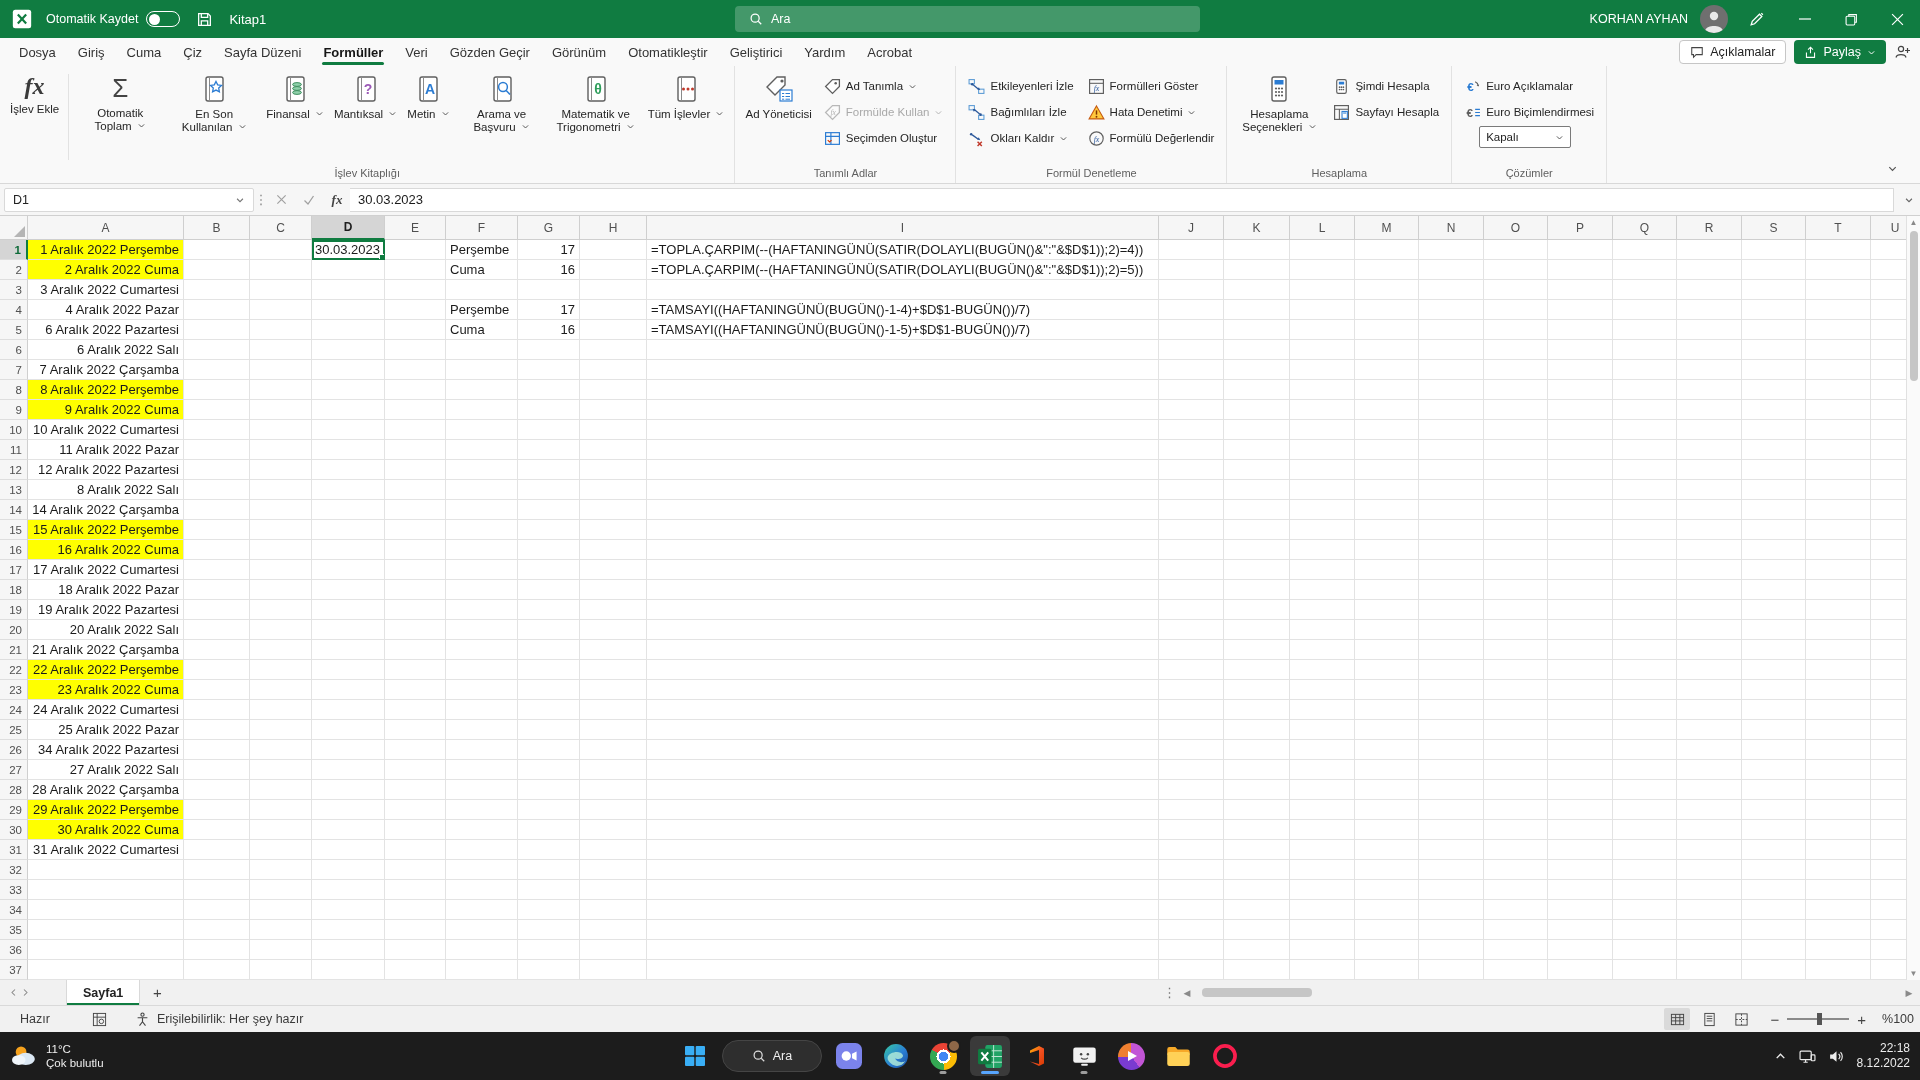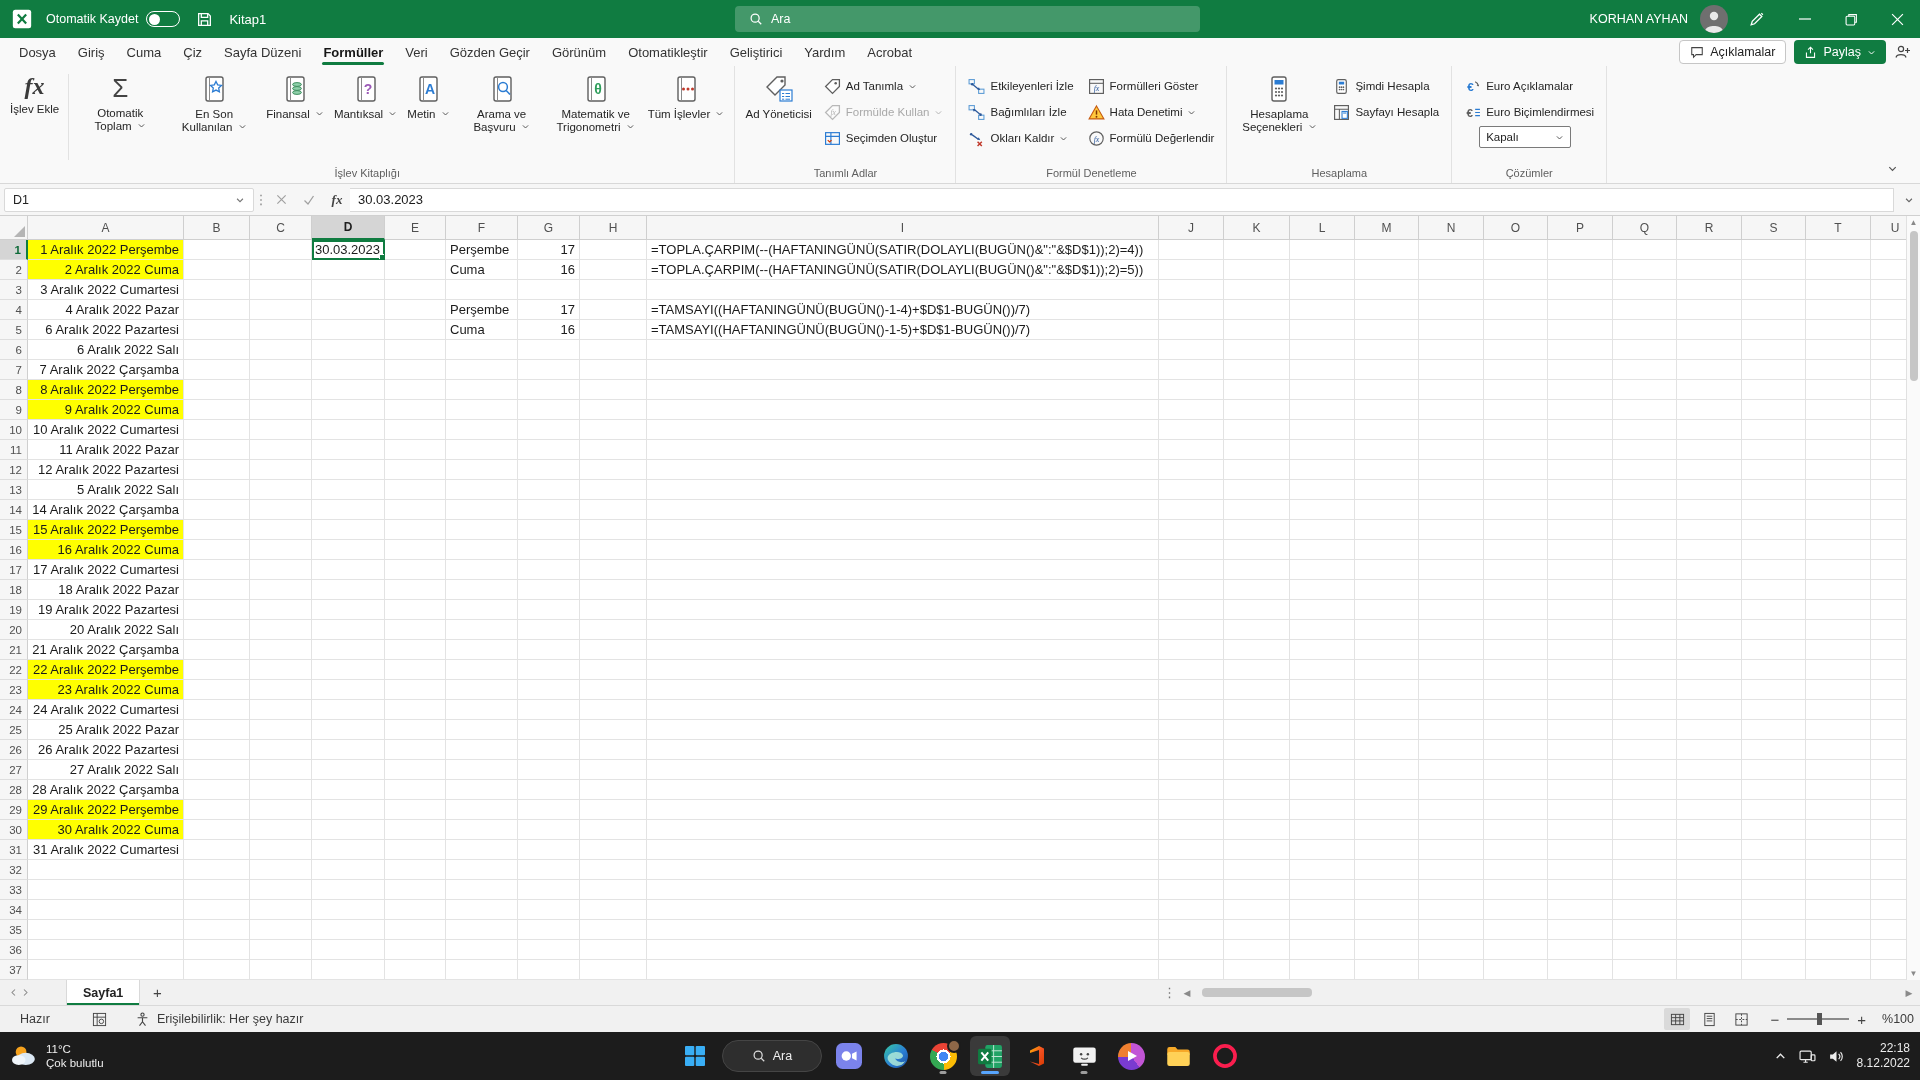--- a/index.html
+++ b/index.html
@@ -925,21 +925,21 @@
         <div class="gcell" style="width: 64px;"></div>
         <div class="gcell" style="width: 65px;"></div>
         <div class="gcell" style="width: 64px;"></div>
         <div class="gcell" style="width: 65px;"></div>
         <div class="gcell" style="width: 64px;"></div>
         <div class="gcell" style="width: 65px;"></div>
         <div class="gcell" style="width: 49px;"></div>
       </div>
       <div class="grow">
         <div class="rowhdr" style="width: 28px;">13</div>
-        <div class="gcell ar" style="width: 156px;">5 Aralık 2022 Salı</div>
+        <div class="gcell ar" style="width: 156px;">8 Aralık 2022 Salı</div>
         <div class="gcell" style="width: 66px;"></div>
         <div class="gcell" style="width: 62px;"></div>
         <div class="gcell" style="width: 73px;"></div>
         <div class="gcell" style="width: 61px;"></div>
         <div class="gcell" style="width: 72px;"></div>
         <div class="gcell" style="width: 62px;"></div>
         <div class="gcell" style="width: 67px;"></div>
         <div class="gcell" style="width: 512px;"></div>
         <div class="gcell" style="width: 65px;"></div>
         <div class="gcell" style="width: 66px;"></div>
@@ -1237,21 +1237,21 @@
         <div class="gcell" style="width: 64px;"></div>
         <div class="gcell" style="width: 65px;"></div>
         <div class="gcell" style="width: 64px;"></div>
         <div class="gcell" style="width: 65px;"></div>
         <div class="gcell" style="width: 64px;"></div>
         <div class="gcell" style="width: 65px;"></div>
         <div class="gcell" style="width: 49px;"></div>
       </div>
       <div class="grow">
         <div class="rowhdr" style="width: 28px;">26</div>
-        <div class="gcell ar" style="width: 156px;">26 Aralık 2022 Pazartesi</div>
+        <div class="gcell ar" style="width: 156px;">34 Aralık 2022 Pazartesi</div>
         <div class="gcell" style="width: 66px;"></div>
         <div class="gcell" style="width: 62px;"></div>
         <div class="gcell" style="width: 73px;"></div>
         <div class="gcell" style="width: 61px;"></div>
         <div class="gcell" style="width: 72px;"></div>
         <div class="gcell" style="width: 62px;"></div>
         <div class="gcell" style="width: 67px;"></div>
         <div class="gcell" style="width: 512px;"></div>
         <div class="gcell" style="width: 65px;"></div>
         <div class="gcell" style="width: 66px;"></div>

